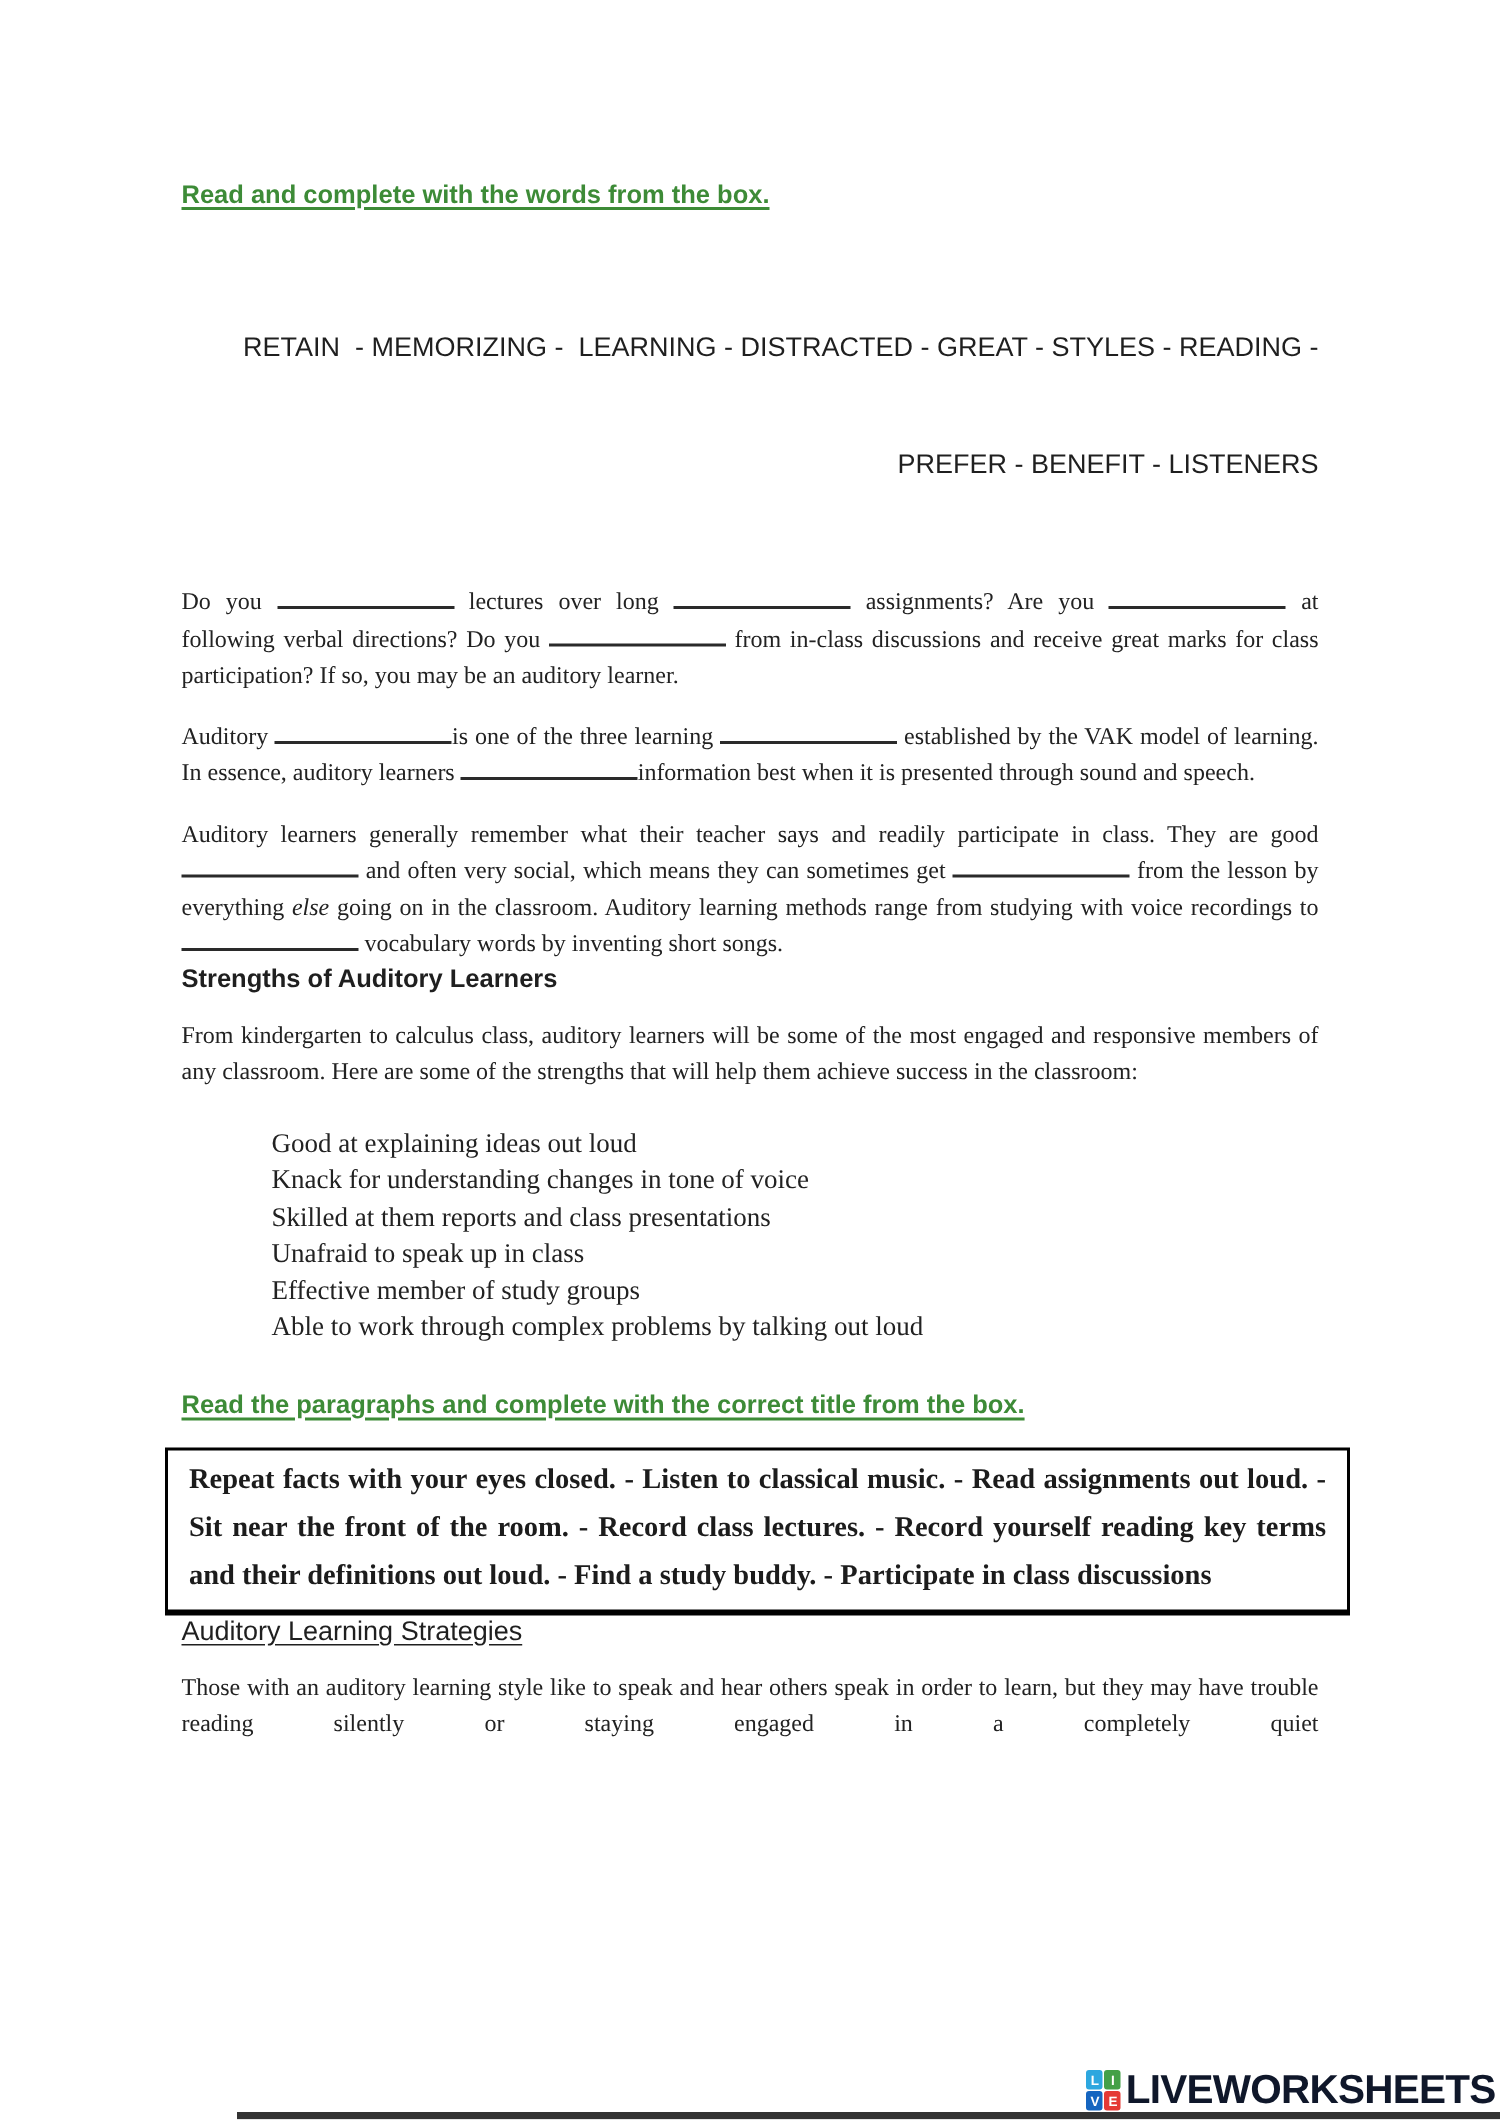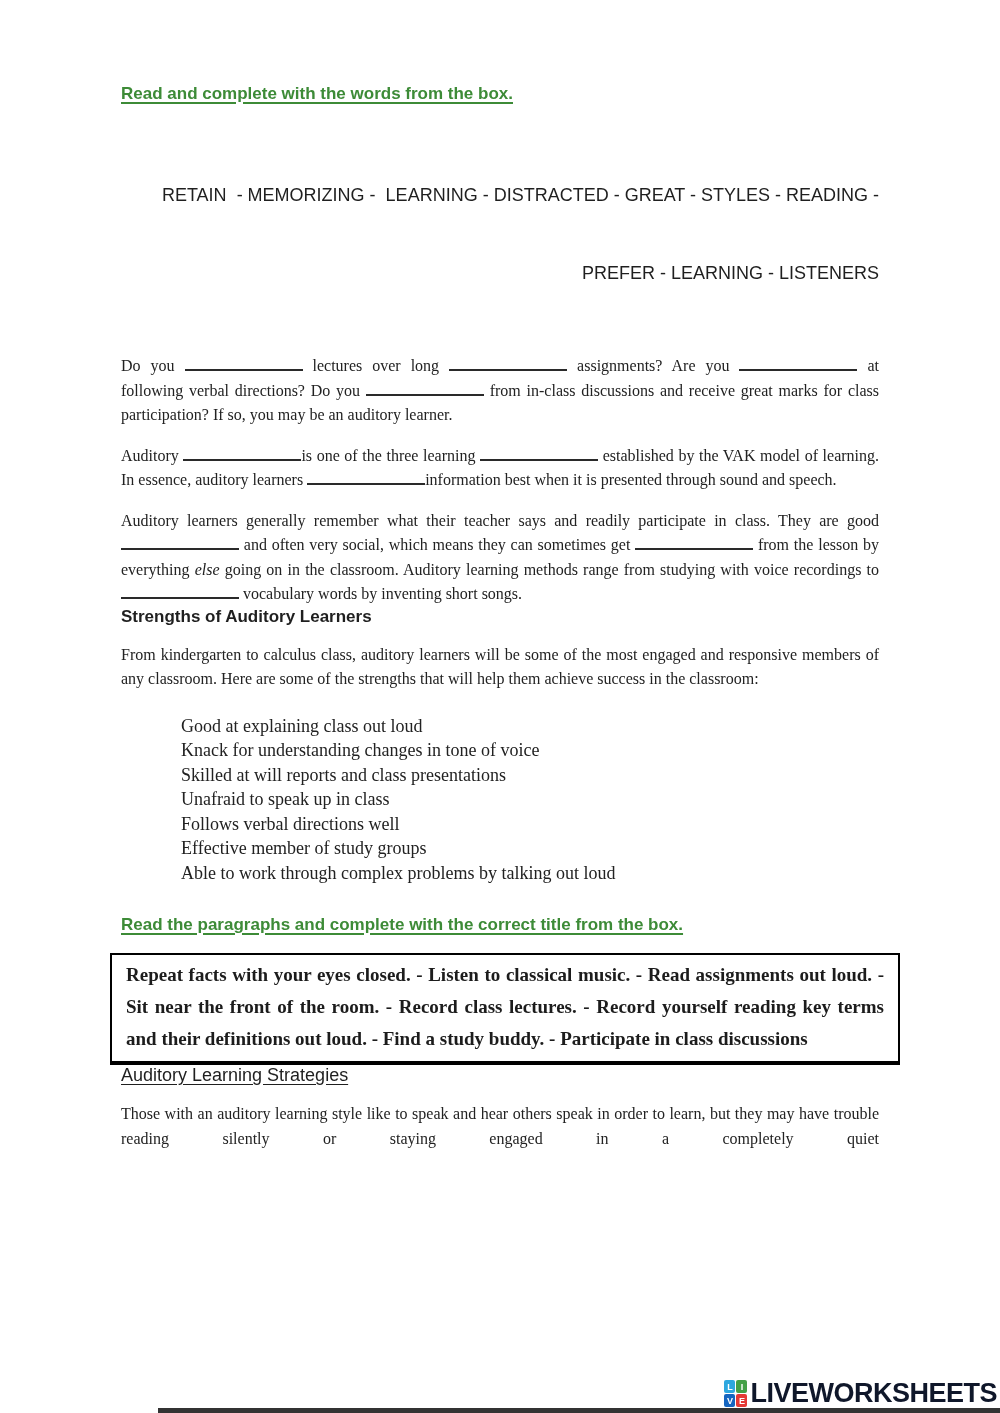--- a/index.html
+++ b/index.html
@@ -6,21 +6,21 @@
   .page{
     position:relative;width:1000px;height:1413px;background:#ffffff;
     overflow:hidden;font-family:"Liberation Serif",serif;color:#222222;
   }
   .content{margin-left:121px;width:758px;}
   .instruction{
     font-family:"Liberation Sans",sans-serif;font-weight:bold;font-size:17px;
     color:#3d8b37;text-decoration:underline;text-decoration-thickness:2px;
     text-underline-offset:3px;
   }
-  .instruction-1{margin-top:84px;}
+  .instruction-1{margin-top:120px;}
   .instruction-2{margin-top:30px;}
   .word-bank{
     margin-top:26px;text-align:right;font-family:"Liberation Sans",sans-serif;
     font-size:18px;line-height:26px;color:#1f1f1f;white-space:pre-wrap;
   }
   .sans-heading{
     font-family:"Liberation Sans",sans-serif;font-weight:bold;font-size:17px;
     color:#1f1f1f;
   }
   .heading-1{margin-top:22px;}
@@ -64,40 +64,39 @@
 </head>
 <body>
 
 <div class="page">
   <div class="content">
 
     <div class="instruction instruction-1">Read and complete with the words from the box.</div>
 
     <div class="word-bank">
       <div>RETAIN  - MEMORIZING -  LEARNING - DISTRACTED - GREAT - STYLES - READING -</div>
-      <div>PREFER - LEARNING - LISTENERS</div>
+      <div>PREFER - BENEFIT - LISTENERS</div>
     </div>
 
 
     <div class="para">Do you <span class="blank" style="width: 118px;"></span> lectures over long <span class="blank" style="width: 118px;"></span> assignments? Are you <span class="blank" style="width: 118px;"></span> at following verbal directions? Do you <span class="blank" style="width: 118px;"></span> from in-class discussions and receive great marks for class participation? If so, you may be an auditory learner.</div>
 
     <div class="para">Auditory <span class="blank" style="width: 118px;"></span>is one of the three learning <span class="blank" style="width: 118px;"></span> established by the VAK model of learning. In essence, auditory learners <span class="blank" style="width: 118px;"></span>information best when it is presented through sound and speech.</div>
 
     <div class="para">Auditory learners generally remember what their teacher says and readily participate in class. They are good <span class="blank" style="width: 118px;"></span> and often very social, which means they can sometimes get <span class="blank" style="width: 118px;"></span> from the lesson by everything <i>else</i> going on in the classroom. Auditory learning methods range from studying with voice recordings to <span class="blank" style="width: 118px;"></span> vocabulary words by inventing short songs.</div>
 
     <div class="sans-heading heading-2">Strengths of Auditory Learners</div>
 
     <div class="para">From kindergarten to calculus class, auditory learners will be some of the most engaged and responsive members of any classroom. Here are some of the strengths that will help them achieve success in the classroom:</div>
 
     <div class="strength-list">
-        <div>Good at explaining class out loud</div>
+        <div>Good at explaining ideas out loud</div>
         <div>Knack for understanding changes in tone of voice</div>
-        <div>Skilled at will reports and class presentations</div>
+        <div>Skilled at them reports and class presentations</div>
         <div>Unafraid to speak up in class</div>
-        <div>Follows verbal directions well</div>
         <div>Effective member of study groups</div>
         <div>Able to work through complex problems by talking out loud</div>
       </div>
 
     <div class="instruction instruction-2">Read the paragraphs and complete with the correct title from the box.</div>
 
     <div class="title-bank">Repeat facts with your eyes closed. - Listen to classical music. - Read assignments out loud. - Sit near the front of the room. - Record class lectures. - Record yourself reading key terms and their definitions out loud. - Find a study buddy. - Participate in class discussions</div>
 
     <div class="strategies-heading">Auditory Learning Strategies</div>
 

